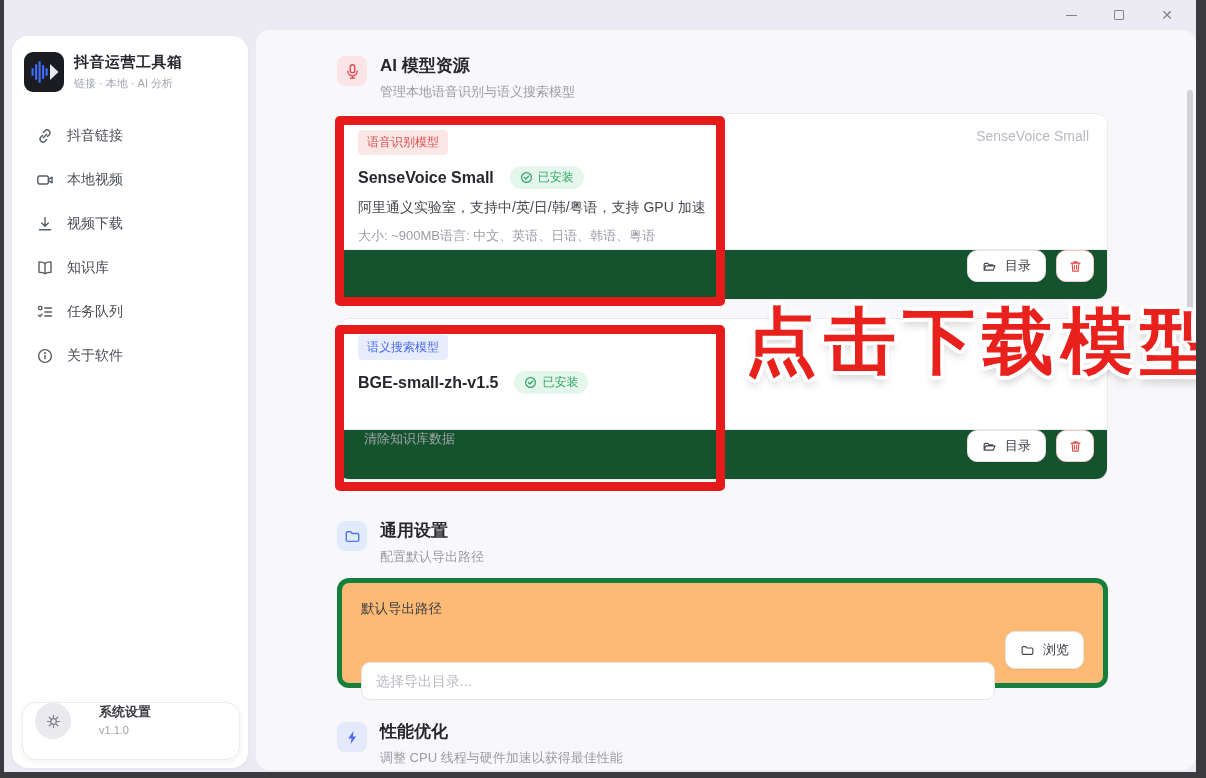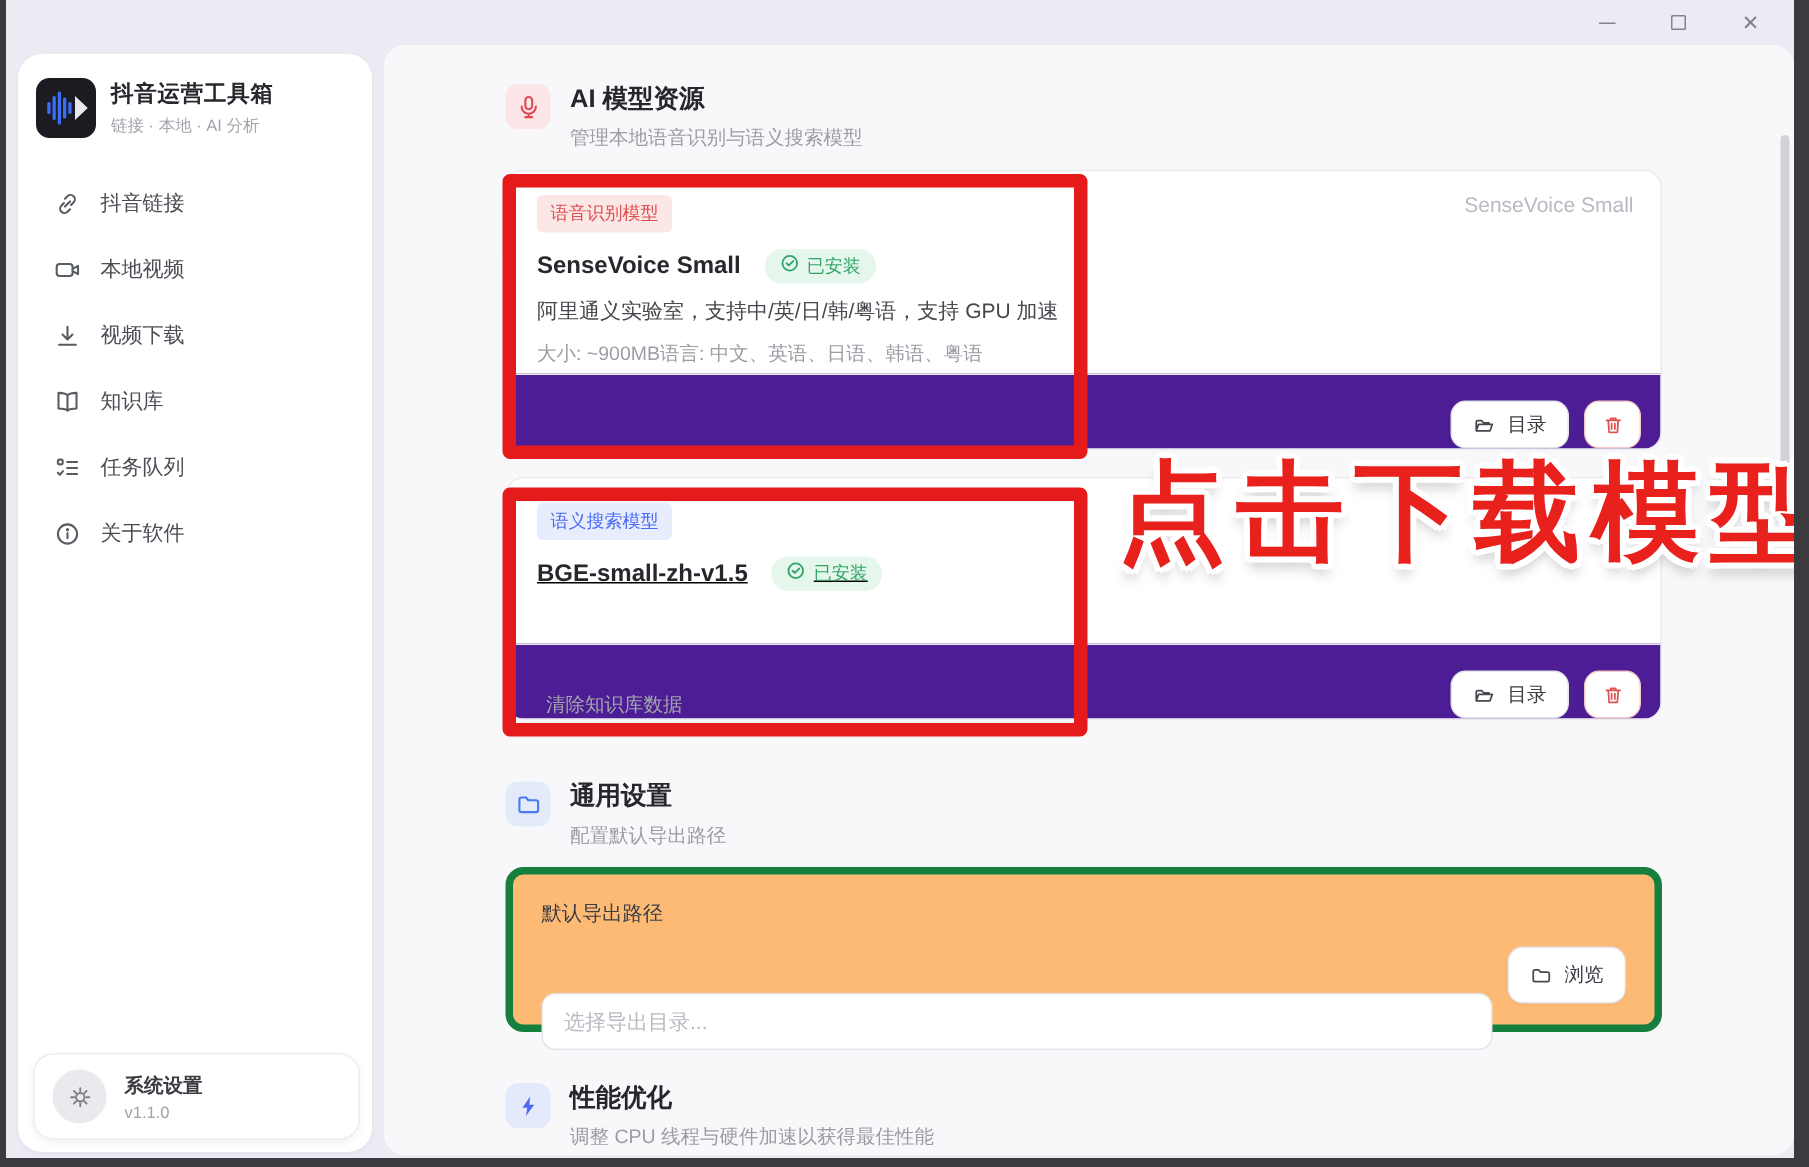--- a/index.html
+++ b/index.html
@@ -18,54 +18,54 @@
 
   
   .sidebar { position:absolute; left:8px; top:36px; width:236px; bottom:4px; background:#fff; border-radius:16px; box-shadow:0 1px 3px rgba(40,40,60,.05); }
   .brand { display:flex; align-items:center; gap:10px; padding:16px 12px 0 12px; }
   .brand-logo { width:40px; height:40px; flex:0 0 auto; }
   .brand-title { font-size:15px; font-weight:700; color:#26282d; letter-spacing:.5px; }
   .brand-sub { font-size:11px; color:#a2a5ad; margin-top:4px; }
   .nav { margin-top:22px; }
   .nav-item { display:flex; align-items:center; gap:13px; height:44px; padding-left:24px; color:#4a4d54; font-size:14px; cursor:pointer; }
   .nav-item svg { width:18px; height:18px; stroke:#585c63; fill:none; stroke-width:1.4; stroke-linecap:round; stroke-linejoin:round; }
-  .sb-settings { position:absolute; left:10px; right:8px; bottom:8px; height:58px; background:#fff; border:1px solid #ececf1; border-radius:14px; box-shadow:0 2px 6px rgba(40,40,60,.06); display:flex; align-items:center; gap:12px; padding:0 12px; cursor:pointer; }
+  .sb-settings { position:absolute; left:10px; right:8px; bottom:8px; height:58px; background:#fff; border:1px solid #ececf1; border-radius:14px; box-shadow:0 2px 6px rgba(40,40,60,.06); display:flex; gap:28px; padding:0 12px; cursor:pointer; }
   .gear-wrap { width:36px; height:36px; border-radius:50%; background:#e9e9ee; display:flex; align-items:center; justify-content:center; }
   .gear-wrap svg { width:17px; height:17px; stroke:#7b7e86; fill:none; stroke-width:1.3; stroke-linecap:round; }
   .sb-set-label { font-size:13px; color:#3a3c42; font-weight:600; }
   .sb-set-ver { font-size:11px; color:#a0a2a9; margin-top:3px; }
 
   
   .main { position:absolute; left:252px; right:0; top:30px; bottom:2px; background:#f8f8fb; border-radius:14px; overflow:hidden; }
   .main-scroll { position:absolute; inset:0; padding:24px 88px 0 81px; }
 
   .sec-head { display:flex; gap:13px; margin-bottom:12px; }
   .sec-ico { width:30px; height:30px; border-radius:8px; display:flex; align-items:center; justify-content:center; flex:0 0 auto; margin-top:2px; }
   .sec-ico svg { width:17px; height:17px; fill:none; stroke-width:1.5; stroke-linecap:round; stroke-linejoin:round; }
   .sec-ico.mic { background:#fbe5e7; } .sec-ico.mic svg { stroke:#e04c55; }
   .sec-ico.folder { background:#e3ebfb; } .sec-ico.folder svg { stroke:#4a79f2; }
   .sec-ico.bolt { background:#e4eafb; } .sec-ico.bolt svg { stroke:#4e68f0; fill:#4e68f0; }
   .sec-title { font-size:17px; font-weight:700; color:#26272b; }
   .sec-sub { font-size:13px; color:#9b9da4; margin-top:6px; }
 
   .model-card { background:#fff; border:1px solid #ebebef; border-radius:12px; position:relative; overflow:hidden; }
   .model-card.first { height:187px; margin-top:2px; }
-  .model-card.second { height:162px; margin-top:18px;text-decoration:underline; }
+  .model-card.second { height:162px; margin-top:18px; }
   .model-body { padding:16px 20px; position:relative; }
   .tag { display:inline-block; font-size:12px; padding:4px 9px; border-radius:4px; }
   .tag.red { background:#fce7e7; color:#e04f4f; }
   .tag.blue { background:#e7edfc; color:#4a6bf5; }
   .model-name-row { display:flex; align-items:center; gap:16px; margin-top:11px; }
   .model-name { font-size:16px; font-weight:600; color:#26282d; }
-  .pill-installed { display:flex; gap:5px; background:#e5f6ec; color:#30a665; font-size:12px; padding:3px 10px; border-radius:999px; }
+  .pill-installed { display:flex; align-items:center; gap:5px; background:#e5f6ec; color:#30a665; font-size:12px; padding:3px 10px; border-radius:999px; }
   .pill-installed svg { width:13px; height:13px; stroke:#30a665; fill:none; stroke-width:1.5; stroke-linecap:round; stroke-linejoin:round; }
   .model-desc { font-size:14px; color:#46484d; margin-top:10px; }
   .model-meta { font-size:13px; color:#9b9da4; margin-top:10px; display:flex; gap:0; }
   .watermark { position:absolute; top:14px; right:18px; font-size:14px; color:#b7bac2; }
-  .model-footer { position:absolute; left:0; right:0; bottom:0; height:50px; background:#4c1d95; border-top:1px solid #ececef; display:flex; align-items:flex-end; padding:0 13px; }
+  .model-footer { position:absolute; left:0; right:0; bottom:0; height:50px; background:#14532d; border-top:1px solid #ececef; display:flex; align-items:flex-start; padding:0 13px; }
   .model-footer.end { justify-content:flex-end; gap:10px; }
   .model-footer.between { justify-content:space-between; }
   .clear-link { font-size:13px; color:#a3a5ab; padding-left:13px; cursor:pointer; }
   .btn { display:flex; align-items:center; gap:8px; background:#fff; border:1px solid #e3e3e8; border-radius:10px; height:32px; padding:0 14px; font-size:13px; color:#393c42; cursor:pointer; box-shadow:0 1px 2px rgba(30,30,50,.04); }
   .btn svg { width:15px; height:15px; stroke:#45484e; fill:none; stroke-width:1.4; stroke-linecap:round; stroke-linejoin:round; }
   .btn-trash { width:38px; padding:0; justify-content:center; border-color:#f6c9c9; }
   .btn-trash svg { stroke:#e05252; }
 
   .settings-card { background:#fdba74; border:5px solid #15803d; border-radius:12px; height:110px; margin-top:8px; padding:17px 19px; }
   .path-label { font-size:13.5px; color:#3c3e44; }

